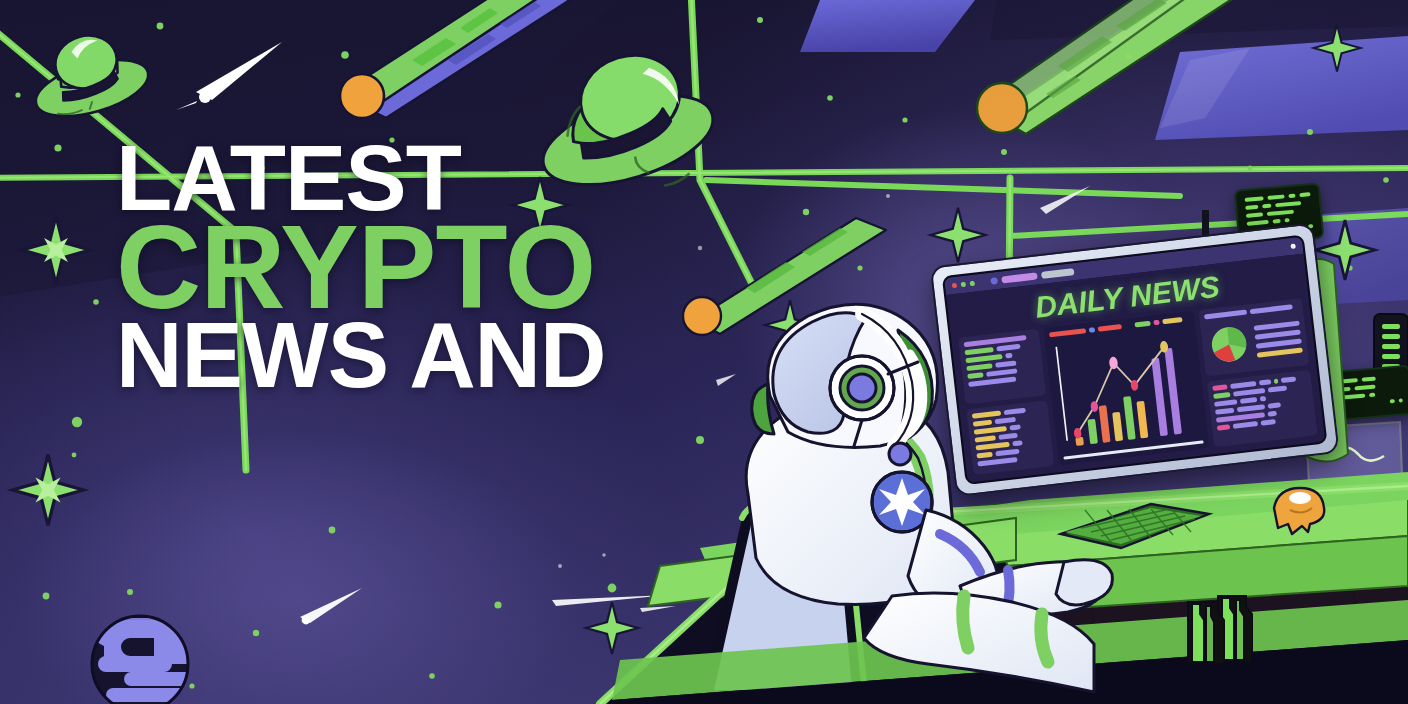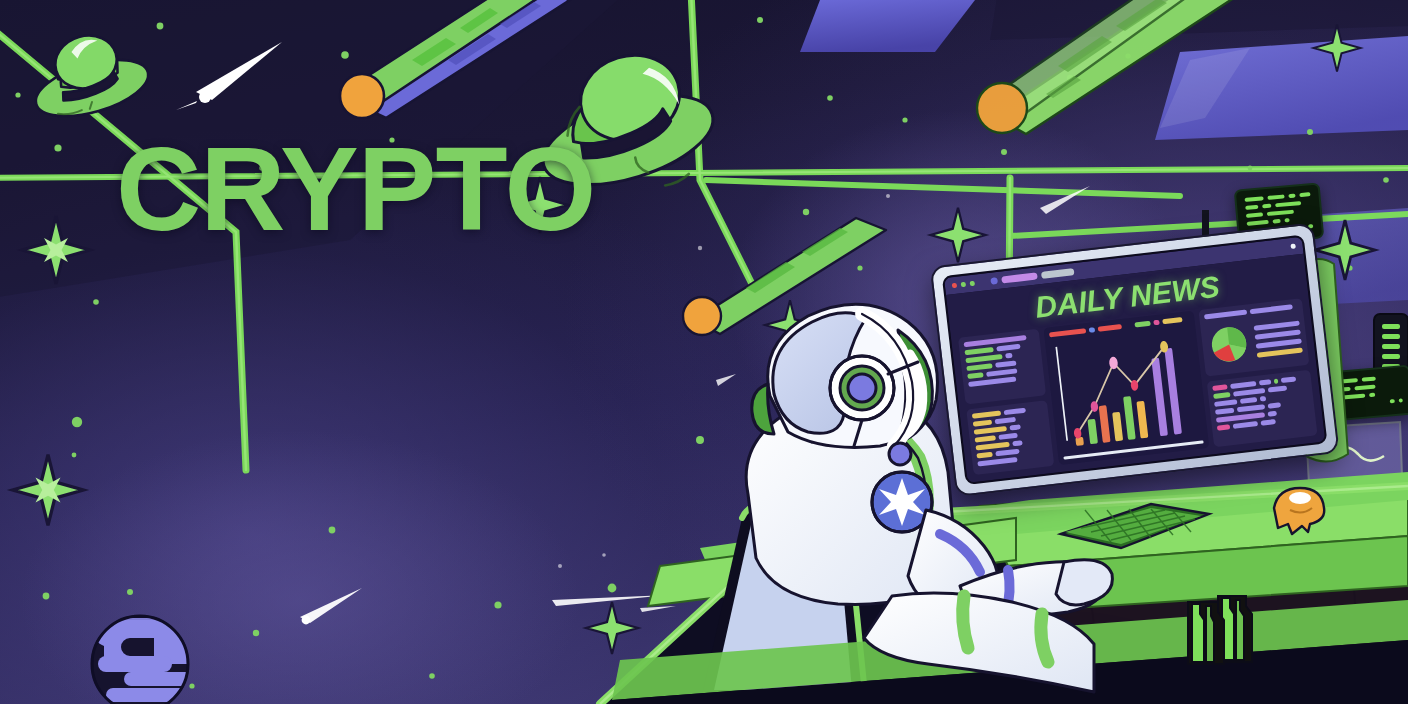--- a/index.html
+++ b/index.html
@@ -682,16 +682,18 @@
         </div>
       </div>
     </div>
   </div>
 
   <svg class="abs" style="left:1290px;top:250px;z-index:28;" width="70" height="230" viewBox="0 0 70 230">
     <path d="M10 14 Q30 4 44 14 L58 204 Q38 218 16 206 Z" fill="#7ed063" stroke="#2f6320" stroke-width="2"></path>
   </svg>
 
   <div id="headline">
+    <span class="ln l1">LATEST</span>
     <span class="ln l2">CRYPTO</span>
+    <span class="ln l3">NEWS AND</span>
   </div>
 
 </div>
 
 </body></html>

